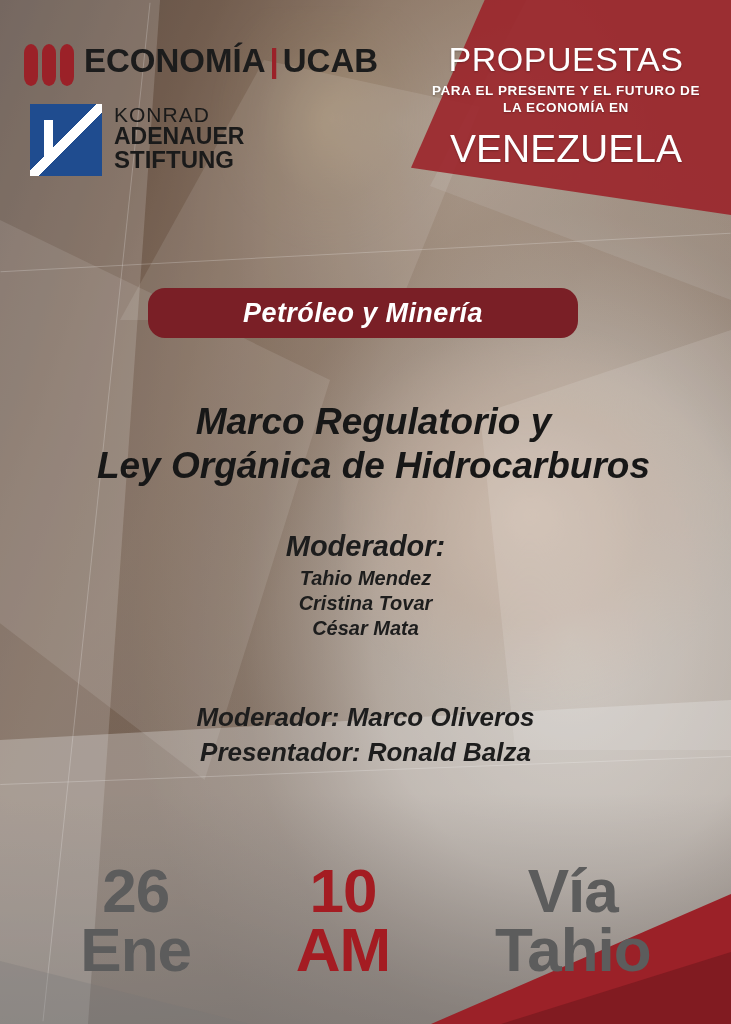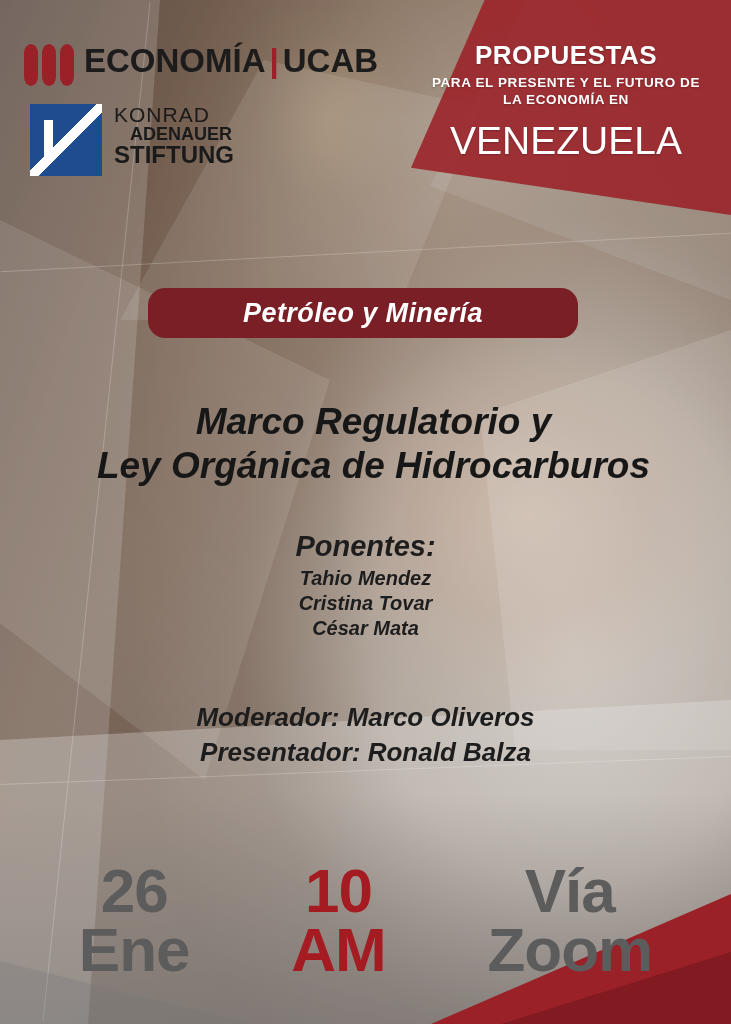--- a/index.html
+++ b/index.html
@@ -157,34 +157,34 @@
     left: 14px; top: 16px;
     width: 30px; height: 42px;
     border-left: 9px solid #ffffff;
     border-bottom: 0;
   }
   .kas-text {
     line-height: 1.0;
     color: #1a1a1a;
   }
   .kas-text .l1 { font-size: 21px; letter-spacing: 1px; font-weight: 500; }
-  .kas-text .l2 { font-size: 18px; font-weight: bold; letter-spacing: 0px; margin-left: 16px; }
+  .kas-text .l2 { font-size: 23px; font-weight: bold; letter-spacing: 0px; }
   .kas-text .l3 { font-size: 24px; font-weight: bold; letter-spacing: 0px; }
 
   
   .propuestas {
     position: absolute;
     right: 20px; top: 42px;
     width: 290px;
     text-align: center;
     color: #ffffff;
     text-shadow: 0 1px 2px rgba(0,0,0,0.25);
   }
   .propuestas .p1 {
-    font-size: 26px; font-weight: bold; letter-spacing: 0.5px;
+    font-size: 34px; font-weight: normal; letter-spacing: 0.5px;
     line-height: 1;
   }
   .propuestas .p2 {
     font-size: 13.5px; font-weight: bold; letter-spacing: 0.6px;
     margin-top: 7px; line-height: 1.25;
   }
   .propuestas .p3 {
     font-size: 39px; font-weight: normal; letter-spacing: 0px;
     margin-top: 12px; line-height: 1;
   }
@@ -327,21 +327,21 @@
   <div class="topic-band">
     <span>Petróleo y Minería</span>
   </div>
 
   <div class="title">
     <div>Marco Regulatorio y</div>
     <div>Ley Orgánica de Hidrocarburos</div>
   </div>
 
   <div class="speakers">
-    <div class="lead">Ponentes:</div>
+    <div class="lead">Moderador:</div>
     <div class="nm">Tahio Mendez</div>
     <div class="nm">Cristina Tovar</div>
     <div class="nm">César Mata</div>
   </div>
 
   <div class="roles">
     <div>Moderador:  Marco Oliveros</div>
     <div>Presentador: Ronald Balza</div>
   </div>
 
@@ -349,17 +349,17 @@
     <div class="foot-col">
       <div class="big grey">26</div>
       <div class="big2 grey">Ene</div>
     </div>
     <div class="foot-col">
       <div class="big red">10</div>
       <div class="big2 red">AM</div>
     </div>
     <div class="foot-col">
       <div class="big grey">Vía</div>
-      <div class="big2 grey">Zoom</div>
+      <div class="big2 grey">Tahio</div>
     </div>
   </div>
 
 </div>
 
 </body></html>

